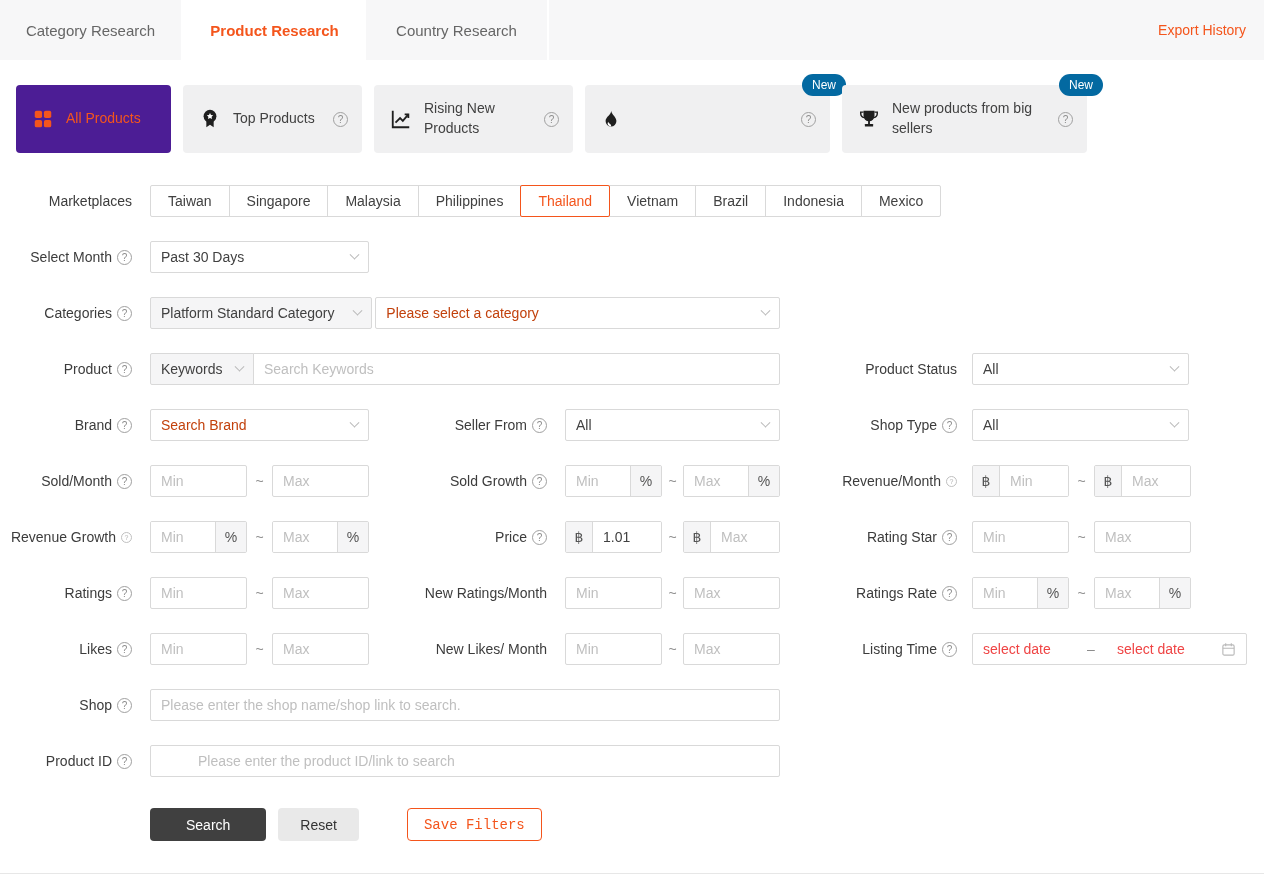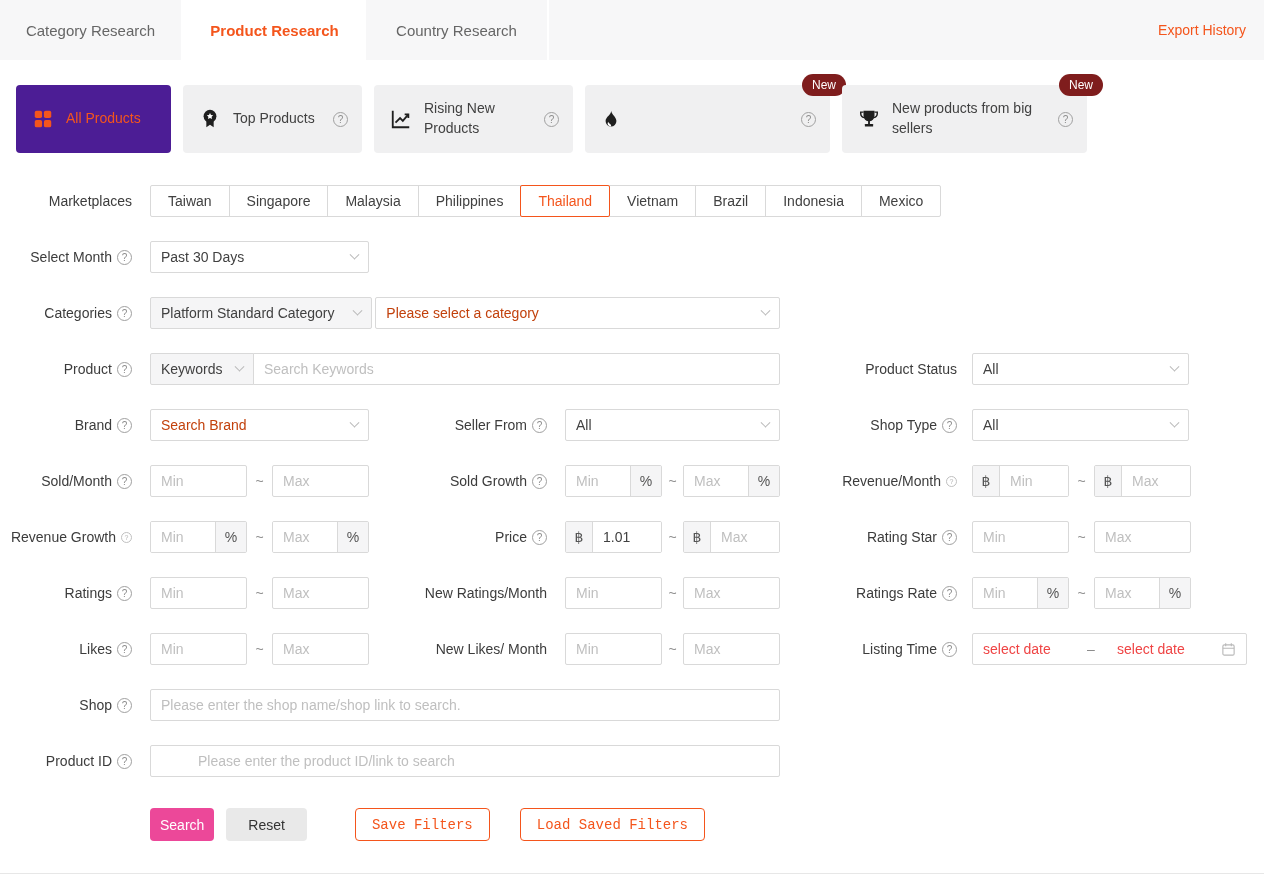--- a/index.html
+++ b/index.html
@@ -22,21 +22,21 @@
   .cards { display:flex; gap:12px; margin:25px 0 0 16px; }
   .card { position:relative; height:68px; background:#f0f0f1; border-radius:4px;
           display:flex; align-items:center; padding:0 14px 0 16px; cursor:pointer; }
   .card .ic { flex:0 0 auto; margin-right:12px; display:flex; align-items:center; }
   .card .card-label { color:#414141; line-height:1.4; font-size:14px; }
   .card.active { background:#4c1d95; }
   .card.active .card-label { color:#f4551c; }
   .c1{width:155px;} .c2{width:179px;} .c3{width:199px;} .c4{width:245px;} .c5{width:245px;}
   .card .q { margin-left:auto; }
   .badge { position:absolute; top:-11px; right:-16px; height:22px; padding:0 10px;
-           background:#7f1d1d; color:#fff; font-size:12px; border-radius:11px;
+           background:#0369a1; color:#fff; font-size:12px; border-radius:11px;
            display:flex; align-items:center; }
 
   
   .q { width:15px; height:15px; border:1px solid #a0a0a0; border-radius:50%;
        display:inline-flex; align-items:center; justify-content:center;
        font-size:10px; color:#8c8c8c; flex:0 0 auto; }
   .q.small { width:11px; height:11px; font-size:7px; border-color:#c0c0c0; color:#b4b4b4; }
   .caret { width:7px; height:7px; border-right:1.5px solid #b9b9b9;
            border-bottom:1.5px solid #b9b9b9; transform:rotate(45deg) translate(-2px,-2px);
            flex:0 0 auto; }
@@ -86,21 +86,21 @@
   
   .daterange { width:275px; height:32px; border:1px solid #d9d9d9; border-radius:2px;
                display:flex; align-items:center; padding:0 10px; }
   .daterange .dinp { flex:1; color:#ef4444; }
   .daterange .dsep { width:30px; color:#8c8c8c; }
 
   
   .actions { display:flex; align-items:center; margin:31px 0 0 150px; }
   .btn { height:33px; border-radius:4px; font-size:14px; font-family:inherit;
          cursor:pointer; display:flex; align-items:center; justify-content:center; }
-  .btn-search { background:#ec4899; color:#fff; border:none; padding:0 10px; }
+  .btn-search { background:#404040; color:#fff; border:none; padding:0 36px; }
   .btn-reset { background:#e9e9e9; color:#333; border:none; padding:0 22px; margin-left:12px; }
   .btn-outline { background:#fff; color:#f4551c; border:1px solid #f4551c; padding:0 16px;font-family:Liberation Mono, monospace; }
   .btn-save { margin-left:48px; }
   .btn-load { margin-left:30px; }
 
   .footer-line { position:absolute; left:0; right:0; bottom:1px; border-top:1px solid #e7e7e7; }
 
   svg { display:block; }
 </style>
 </head>
@@ -484,19 +484,18 @@
       </div>
       <div class="slotA">
         <input class="inp" style="width: 630px; padding-left: 47px;" placeholder="Please enter the product ID/link to search">
       </div>
     </div>
 
     <div class="actions">
       <button class="btn btn-search">Search</button>
       <button class="btn btn-reset">Reset</button>
       <button class="btn btn-outline btn-save">Save Filters</button>
-      <button class="btn btn-outline btn-load">Load Saved Filters</button>
     </div>
 
   </div>
 
   <div class="footer-line"></div>
 </div>
 
 </body></html>

